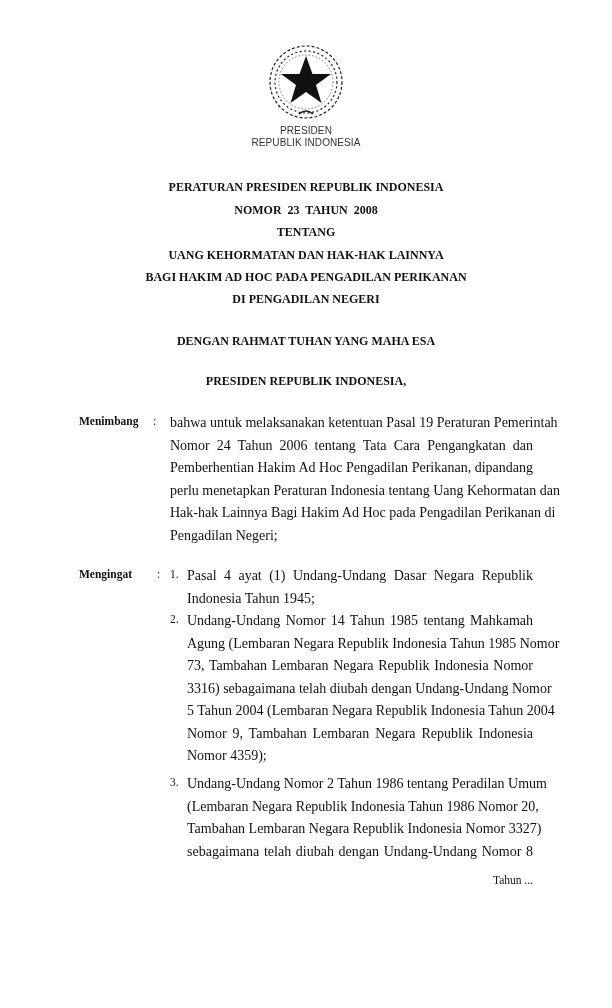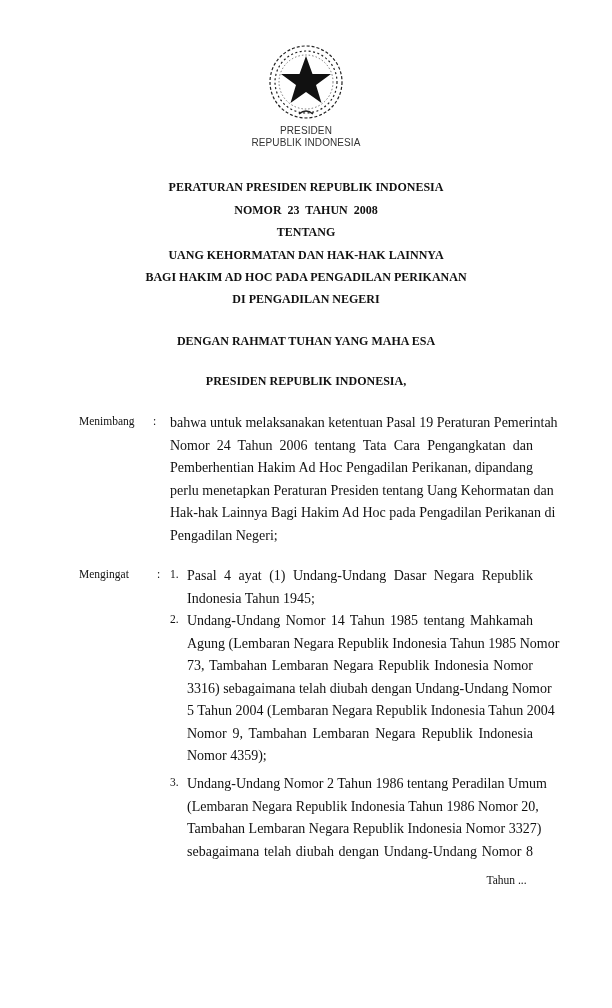--- a/index.html
+++ b/index.html
@@ -3,21 +3,21 @@
 <meta charset="utf-8">
 <style>
   html, body { margin: 0; padding: 0; background: #ffffff; }
   body { width: 612px; height: 1008px; position: relative; overflow: hidden;
          font-family: "Liberation Serif", serif; color: #111; }
   .abs { position: absolute; }
   .emblem { left: 266px; top: 42px; width: 80px; height: 80px; }
   .hdr-small { left: 0; width: 612px; text-align: center;
                font-family: "Liberation Sans", sans-serif; font-size: 10px; color: #333; letter-spacing: 0.1px; }
   .title { left: 0; width: 612px; text-align: center; font-weight: bold; font-size: 12px; }
-  .lbl { font-weight: normal; font-size: 11.5px; text-align: center; }
+  .lbl { font-weight: bold; font-size: 11.5px; text-align: center; }
   .colon { font-size: 11.5px; }
   .body-line { font-size: 14px; text-align: justify; text-align-last: justify; white-space: nowrap; }
   .body-line.last { text-align-last: left; }
   .num { font-size: 11.5px; }
 </style>
 </head>
 <body>
 
 <div class="abs emblem">
   <svg width="80" height="80" viewBox="0 0 80 80">
@@ -43,21 +43,21 @@
 
 <div class="abs title" style="top:334px;">DENGAN RAHMAT TUHAN YANG MAHA ESA</div>
 <div class="abs title" style="top:374px;">PRESIDEN REPUBLIK INDONESIA,</div>
 
 <div class="abs lbl" style="left:79px; top:415px;">Menimbang</div>
 <div class="abs colon" style="left:153px; top:415px;">:</div>
 <div class="abs" style="left:170px; top:415px; width:363px;">
   <div class="body-line" style="height:22.5px;">bahwa untuk melaksanakan ketentuan Pasal 19 Peraturan Pemerintah</div>
   <div class="body-line" style="height:22.5px;">Nomor 24 Tahun 2006 tentang Tata Cara Pengangkatan dan</div>
   <div class="body-line" style="height:22.5px;">Pemberhentian Hakim Ad Hoc Pengadilan Perikanan, dipandang</div>
-  <div class="body-line" style="height:22.5px;">perlu menetapkan Peraturan Presiden tentang Uang Kehormatan dan</div>
+  <div class="body-line" style="height:22.5px;">perlu menetapkan Peraturan Indonesia tentang Uang Kehormatan dan</div>
   <div class="body-line" style="height:22.5px;">Hak-hak Lainnya Bagi Hakim Ad Hoc pada Pengadilan Perikanan di</div>
   <div class="body-line last" style="height:22.5px;">Pengadilan Negeri;</div>
 </div>
 
 <div class="abs lbl" style="left:79px; top:568px;">Mengingat</div>
 <div class="abs colon" style="left:157px; top:568px;">:</div>
 
 <div class="abs num" style="left:170px; top:568px;">1.</div>
 <div class="abs" style="left:187px; top:568px; width:346px;">
   <div class="body-line" style="height:22.5px;">Pasal 4 ayat (1) Undang-Undang Dasar Negara Republik</div>
@@ -76,13 +76,13 @@
 </div>
 
 <div class="abs num" style="left:170px; top:776px;">3.</div>
 <div class="abs" style="left:187px; top:776px; width:346px;">
   <div class="body-line" style="height:22.5px;">Undang-Undang Nomor 2 Tahun 1986 tentang Peradilan Umum</div>
   <div class="body-line" style="height:22.5px;">(Lembaran Negara Republik Indonesia Tahun 1986 Nomor 20,</div>
   <div class="body-line" style="height:22.5px;">Tambahan Lembaran Negara Republik Indonesia Nomor 3327)</div>
   <div class="body-line" style="height:22.5px;">sebagaimana telah diubah dengan Undang-Undang Nomor 8</div>
 </div>
 
-<div class="abs" style="left:480px; top:874px; width:53px; text-align:center; font-size:11.5px;">Tahun ...</div>
+<div class="abs" style="left:480px; top:874px; width:53px; text-align:right; font-size:11.5px;">Tahun ...</div>
 
 </body></html>

